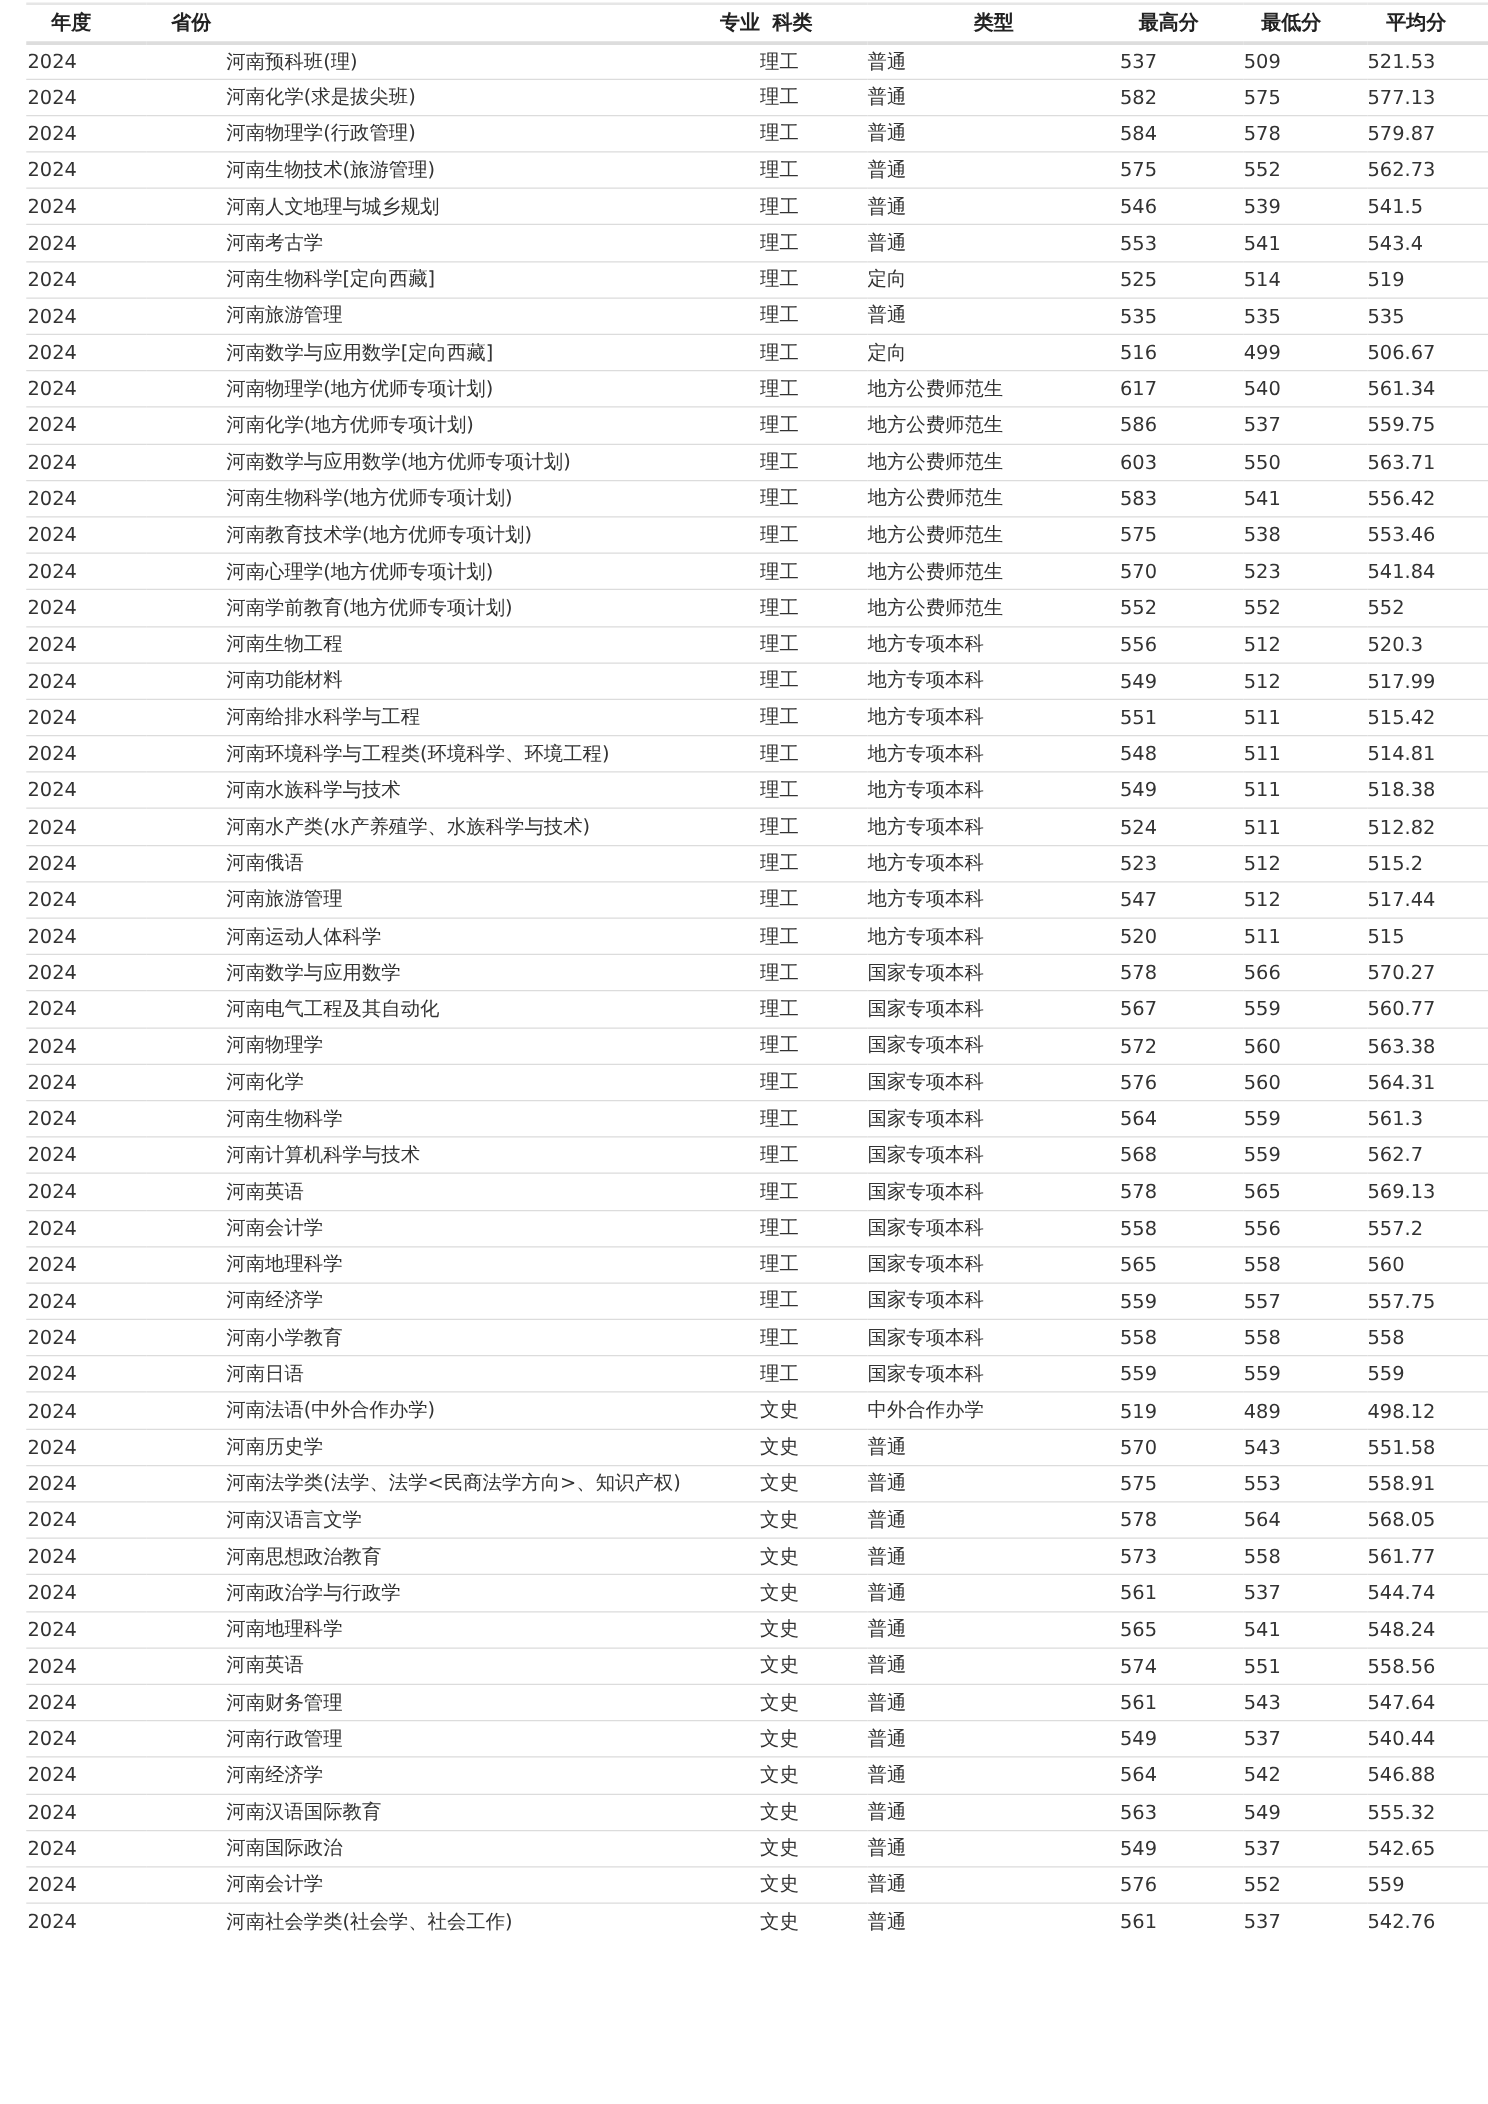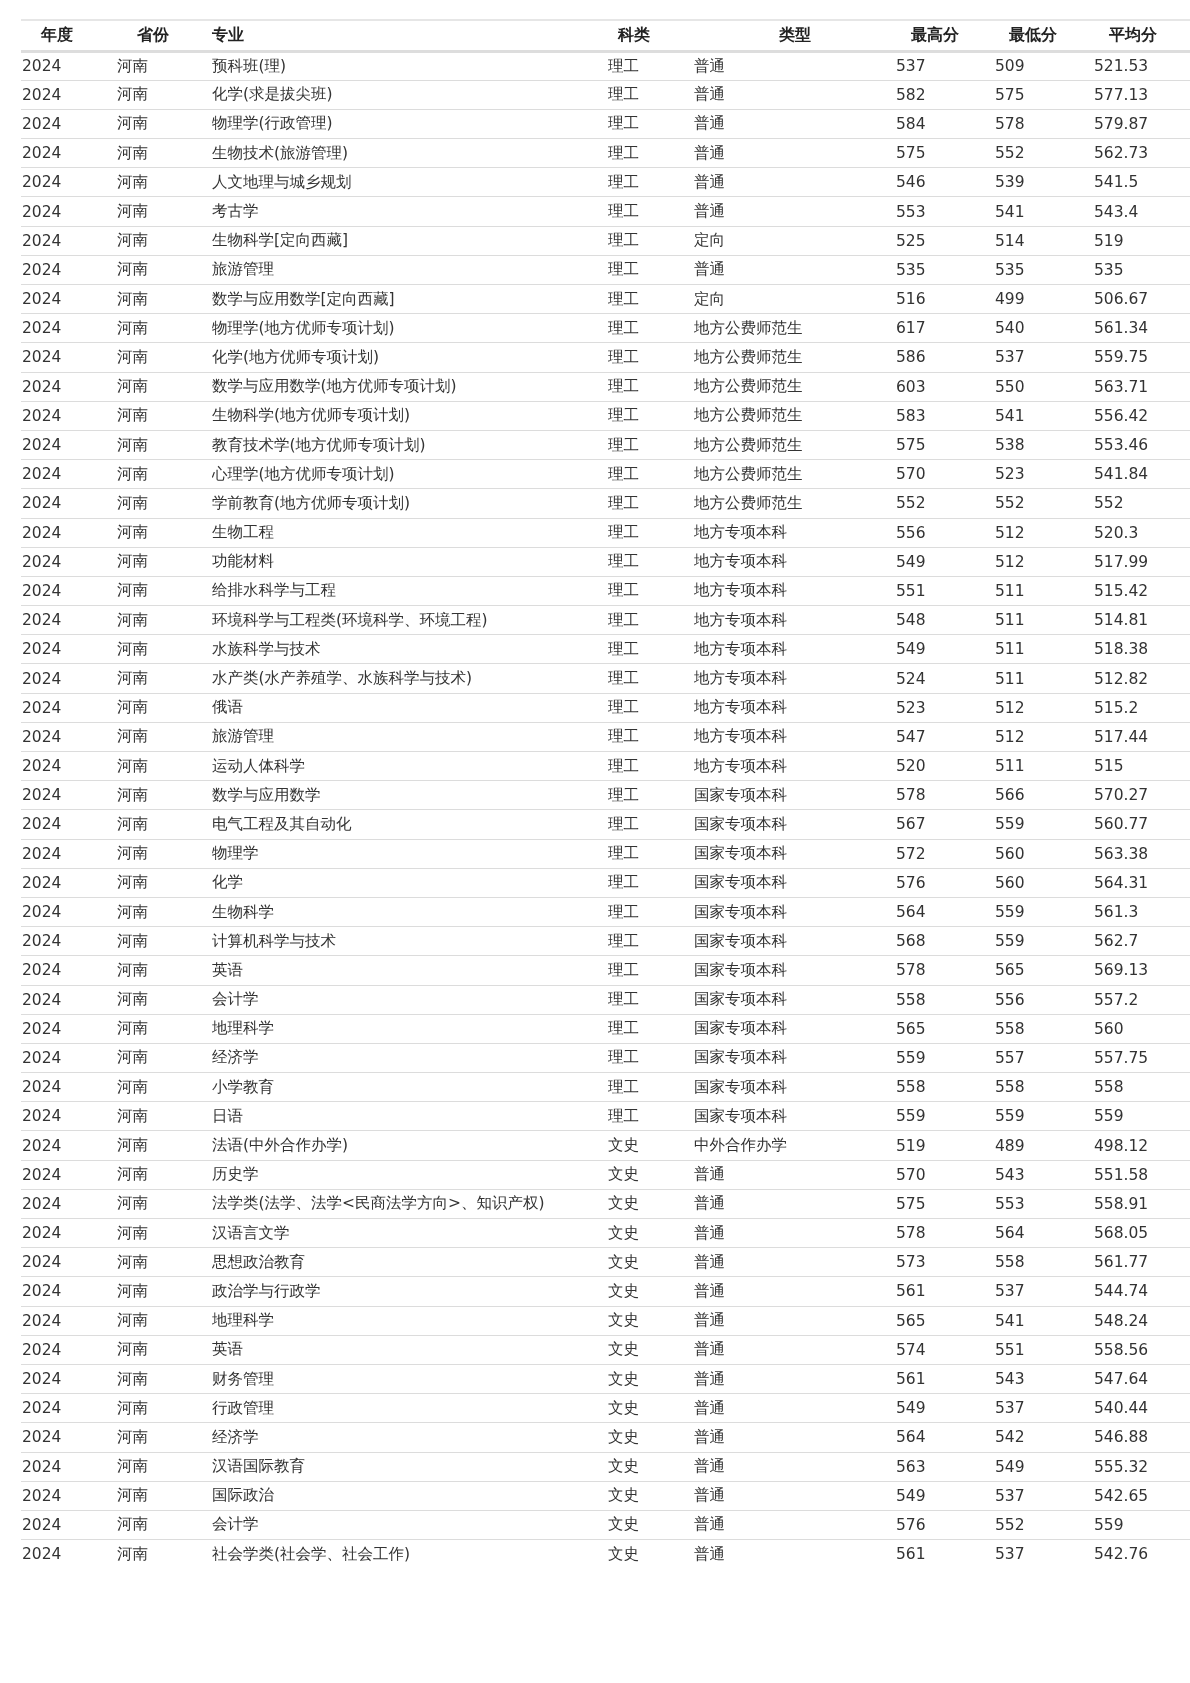--- a/index.html
+++ b/index.html
@@ -1,34 +1,34 @@
 <!DOCTYPE html>
 <html><head>
 <meta charset="utf-8">
 <style>
   html, body { margin:0; padding:0; background:#ffffff; }
   body { width:1190px; height:1683px; overflow:hidden; font-family:"DejaVu Sans", sans-serif; color:#333333; }
-  .wrap { position:absolute; left:21px; top:19px; width:1150px; }
+  .wrap { position:absolute; left:21px; top:2px; width:1150px; }
   table { border-collapse:collapse; width:1150px; table-layout:fixed; font-size:15.5px; }
   thead tr { height:31px; border-top:2px solid #e6e6e6; border-bottom:3px solid #dddddd; }
   th { font-weight:bold; color:#222; text-align:center; padding:0; font-size:16px; }
   tbody tr { height:29.2px; border-bottom:1px solid #dcdcdc; }
   tbody tr:last-child { border-bottom:none; }
   td { padding:0; white-space:nowrap; overflow:hidden; }
   .c-year { width:76px; padding-left:1px; }
-  .c-prov { width:75px; }
+  .c-prov { width:75px;text-align:right; }
   .c-major { width:396px; }
   .c-cat { width:76px; }
   .c-type { width:202px; }
   .c-max { width:84px; }
   .c-min { width:85px;margin-top:24px; }
   .c-avg { width:85px; }
   th.h-year { text-align:left; padding-left:20px; }
   th.h-prov { text-align:left; padding-left:20px; }
-  th.h-major { text-align:left; }
+  th.h-major { text-align:right; }
   th.h-cat { text-align:left; padding-left:10px; }
   th.h-type { text-align:center;font-family:Liberation Serif, serif; }
   th.h-max { text-align:left; padding-left:15px; }
   th.h-min { text-align:left; padding-left:14px; }
   th.h-avg { text-align:left; padding-left:15px; }
 </style>
 </head>
 <body>
 
 <div class="wrap">

